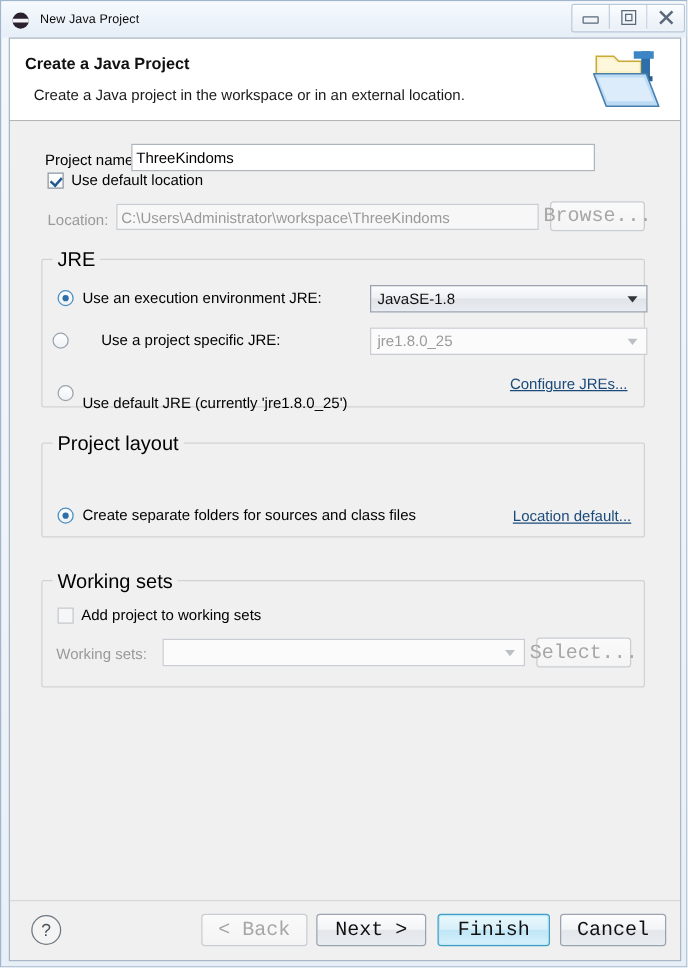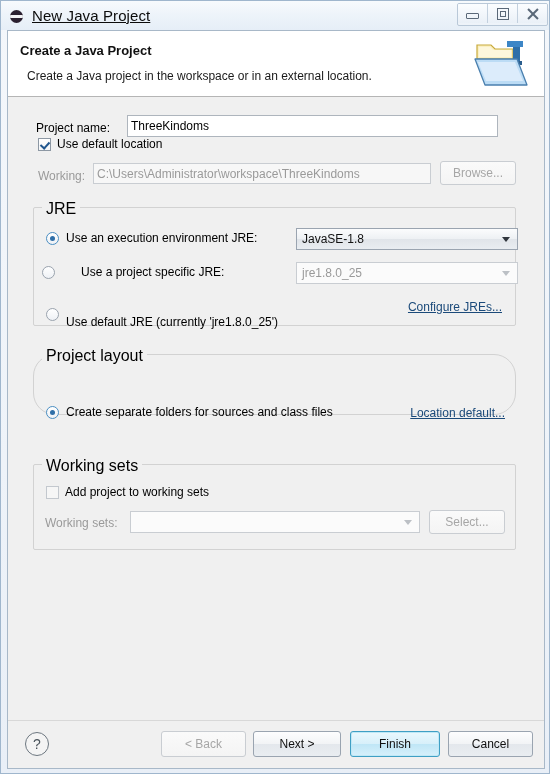--- a/index.html
+++ b/index.html
@@ -49,24 +49,23 @@
   }
   #title-icon .eclipse-ball::after {
     content: "";
     position: absolute;
     left: -1px; top: 5px;
     width: 16px; height: 3px;
     background: #f2f2f4;
   }
   #title-text {
     margin-left: 7px;
-    font-size: 15px;
+    font-size: 10px;
     color: #0b0b0b;
     letter-spacing: 0.1px;
-    text-decoration: underline;
   }
 
   #window-controls {
     position: absolute;
     right: 3px;
     top: 2px;
     display: flex;
     height: 21px;
     border: 1px solid #b9c8d8;
     border-radius: 2px;
@@ -189,22 +188,22 @@
     border: 1px solid #c9cdd2;
     background: #f7f7f7;
   }
 
   
   .btn {
     box-sizing: border-box;
     border: 1px solid #9aa4b0;
     border-radius: 3px;
     background: linear-gradient(to bottom, #fdfdfe 0%, #f2f4f6 48%, #e3e7ec 50%, #e9edf1 100%);
-    font-family: Liberation Sans, sans-serif;
-    font-size: 12px;
+    font-family: Liberation Mono, monospace;
+    font-size: 16px;
     color: #111111;
     display: flex;
     align-items: center;
     justify-content: center;
     cursor: default;
     user-select: none;
   }
   .btn.disabled {
     color: #a6a6a6;
     border: 1px solid #c9cdd2;
@@ -390,31 +389,31 @@
           <path d="M7 27 L44 27 L52 46 L15 46 Z" fill="#dcecfb"></path>
         </svg>
       </div>
     </div>
 
     <div id="body">
 
       <div class="row" style="left:28px; top:24px;">
         <span class="lbl">Project name:</span>
       </div>
-      <div class="textfield" style="position:absolute; left:119px; top:18px; width:371px; height:22px;">
+      <div class="textfield" style="position:absolute; left:97px; top:18px; width:371px; height:22px;">
         <span>ThreeKindoms</span>
       </div>
 
       <div class="row" style="left:30px; top:40px;">
         <span class="checkbox checked"></span>
         <span class="lbl" style="margin-left:6px;">Use default location</span>
       </div>
 
       <div class="row" style="left:30px; top:72px;">
-        <span class="lbl disabled">Working:</span>
+        <span class="lbl disabled">Location:</span>
       </div>
       <div class="textfield disabled" style="position:absolute; left:85px; top:66px; width:338px; height:21px;">
         <span>C:\Users\Administrator\workspace\ThreeKindoms</span>
       </div>
       <div class="btn disabled" style="position:absolute; left:432px; top:64px; width:76px; height:24px;">Browse...</div>
 
       <div class="group" style="left:25px; top:110px; width:483px; height:119px;">
         <span class="group-title">JRE</span>
 
         <div class="row" style="left:12px; top:23px;">
@@ -435,21 +434,21 @@
           <span class="arrow"></span>
         </div>
 
         <div class="row" style="left:12px; top:91px;">
           <span class="radio"></span>
           <span class="lbl" style="margin-left:7px;margin-top:16px;">Use default JRE (currently 'jre1.8.0_25')</span>
         </div>
         <span class="link" style="position:absolute; right:13px; top:92px;">Configure JREs...</span>
       </div>
 
-      <div class="group" style="left:25px; top:257px; width:483px; height:61px;border-radius:22px;">
+      <div class="group" style="left:25px; top:257px; width:483px; height:76px;">
         <span class="group-title">Project layout</span>
 
 
         <div class="row" style="left:12px; top:50px;">
           <span class="radio selected"></span>
           <span class="lbl" style="margin-left:7px;">Create separate folders for sources and class files</span>
         </div>
         <span class="link" style="position:absolute; right:10px; top:51px;">Location default...</span>
       </div>
 

